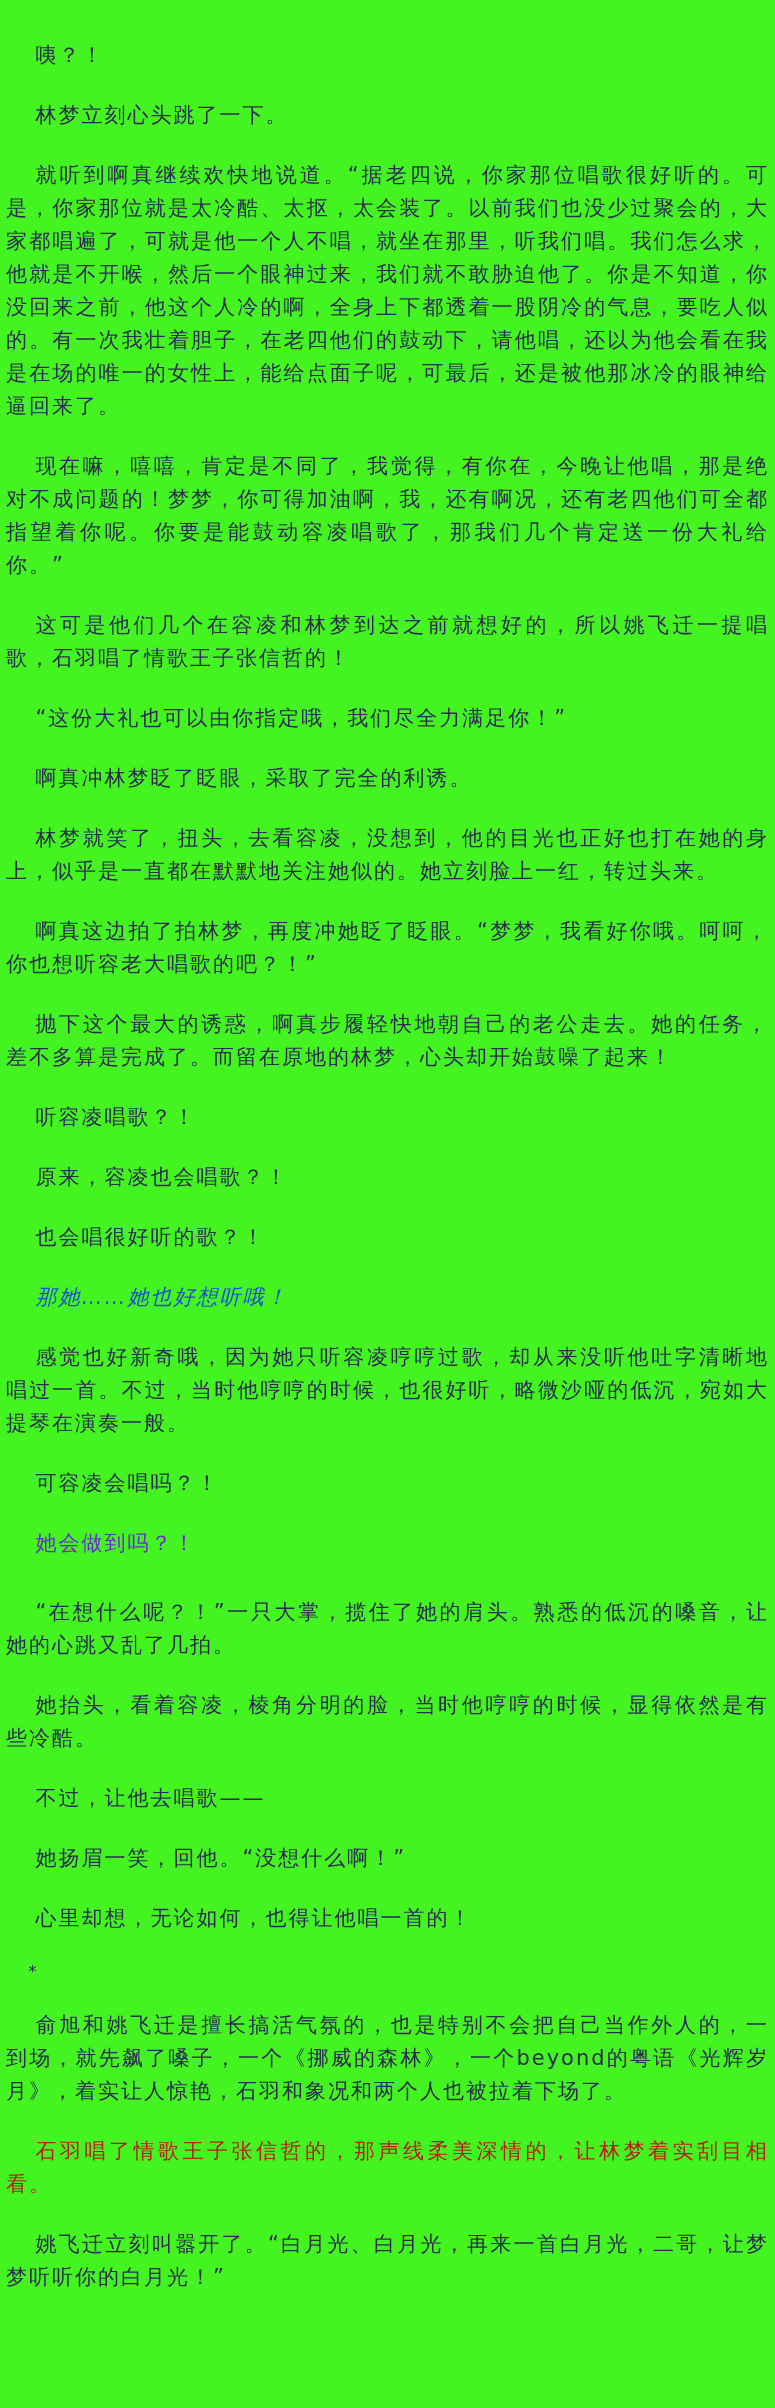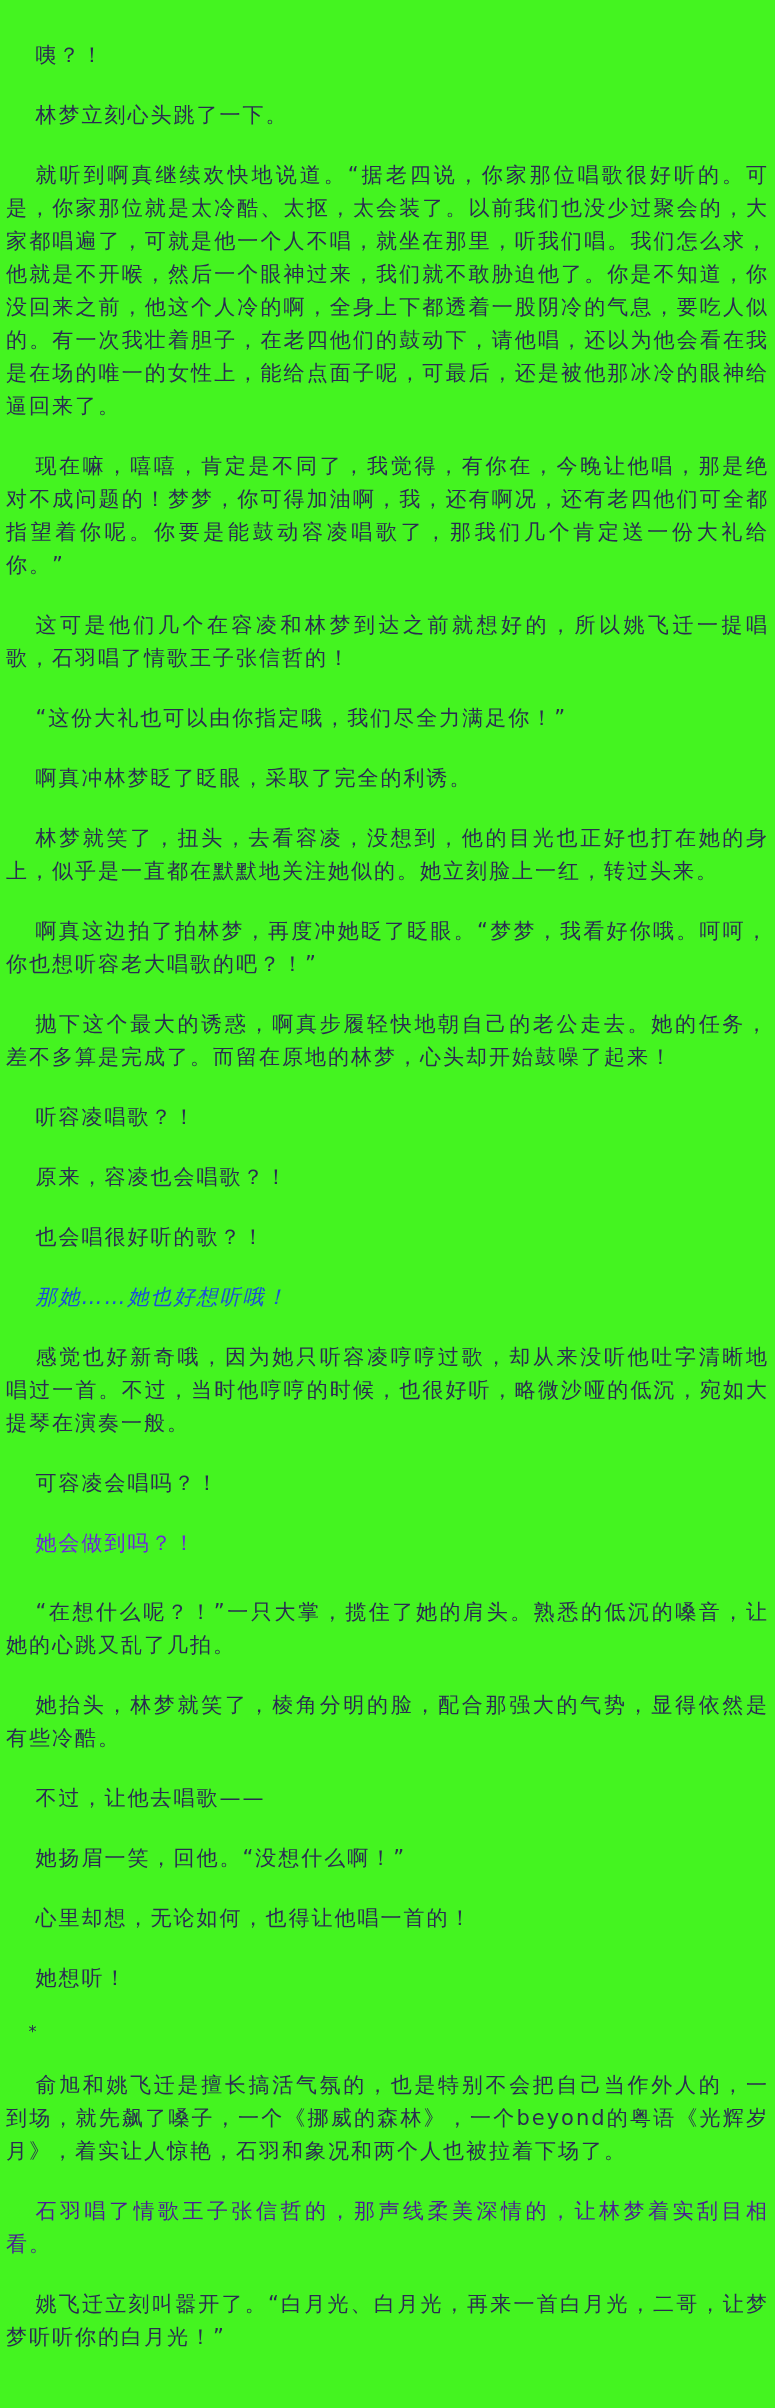--- a/index.html
+++ b/index.html
@@ -49,24 +49,23 @@
       <p class="para" style="color: rgb(43, 43, 82);">啊真这边拍了拍林梦，再度冲她眨了眨眼。“梦梦，我看好你哦。呵呵，你也想听容老大唱歌的吧？！”</p>
       <p class="para" style="color: rgb(43, 43, 82);">抛下这个最大的诱惑，啊真步履轻快地朝自己的老公走去。她的任务，差不多算是完成了。而留在原地的林梦，心头却开始鼓噪了起来！</p>
       <p class="para" style="color: rgb(43, 43, 82);">听容凌唱歌？！</p>
       <p class="para" style="color: rgb(43, 43, 82);">原来，容凌也会唱歌？！</p>
       <p class="para" style="color: rgb(43, 43, 82);">也会唱很好听的歌？！</p>
       <p class="para" style="color: #1d4ed8; font-style: italic;">那她……她也好想听哦！</p>
       <p class="para" style="color: rgb(43, 43, 82);">感觉也好新奇哦，因为她只听容凌哼哼过歌，却从来没听他吐字清晰地唱过一首。不过，当时他哼哼的时候，也很好听，略微沙哑的低沉，宛如大提琴在演奏一般。</p>
       <p class="para" style="color: rgb(43, 43, 82);">可容凌会唱吗？！</p>
       <p class="para" style="color: #6d28d9;">她会做到吗？！</p>
       <p class="para" style="color: rgb(43, 43, 82); margin-top: 36px;">“在想什么呢？！”一只大掌，揽住了她的肩头。熟悉的低沉的嗓音，让她的心跳又乱了几拍。</p>
-      <p class="para" style="color: rgb(43, 43, 82);">她抬头，林梦就笑了，棱角分明的脸，配合那强大的气势，显得依然是有些冷酷。</p>
+      <p class="para" style="color: rgb(43, 43, 82);">她抬头，看着容凌，棱角分明的脸，当时他哼哼的时候，显得依然是有些冷酷。</p>
       <p class="para" style="color: rgb(43, 43, 82);">不过，让他去唱歌——</p>
       <p class="para" style="color: rgb(43, 43, 82);">她扬眉一笑，回他。“没想什么啊！”</p>
       <p class="para" style="color: rgb(43, 43, 82);">心里却想，无论如何，也得让他唱一首的！</p>
-      <p class="para" style="color: rgb(43, 43, 82);">她想听！</p>
       <p class="para separator" style="color: rgb(43, 43, 82);">*</p>
       <p class="para" style="color: rgb(43, 43, 82);">俞旭和姚飞迁是擅长搞活气氛的，也是特别不会把自己当作外人的，一到场，就先飙了嗓子，一个《挪威的森林》，一个beyond的粤语《光辉岁月》，着实让人惊艳，石羽和象况和两个人也被拉着下场了。</p>
-      <p class="para" style="color: #4c1d95;">石羽唱了情歌王子张信哲的，那声线柔美深情的，让林梦着实刮目相看。</p>
+      <p class="para" style="color: #b91c1c;">石羽唱了情歌王子张信哲的，那声线柔美深情的，让林梦着实刮目相看。</p>
       <p class="para" style="color: rgb(43, 43, 82);">姚飞迁立刻叫嚣开了。“白月光、白月光，再来一首白月光，二哥，让梦梦听听你的白月光！”</p>
     </div>
 
 </div>
 
 </body></html>

